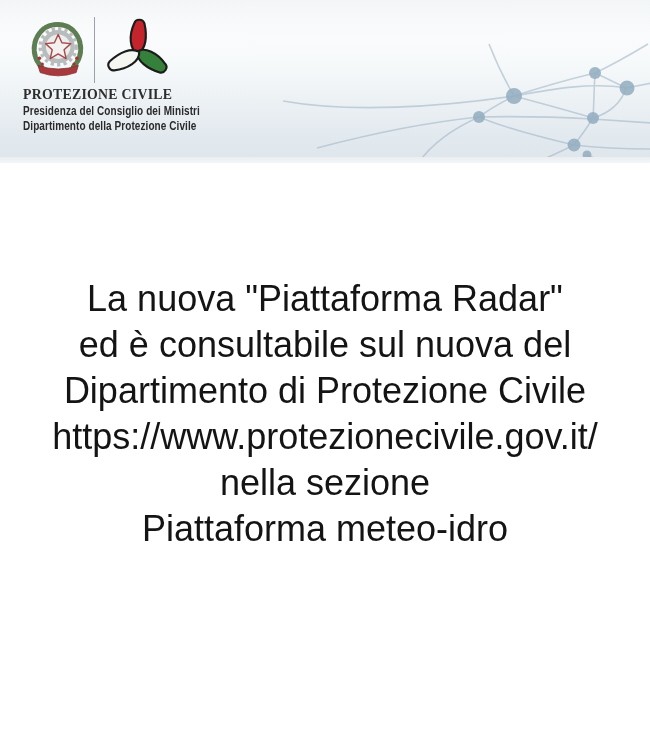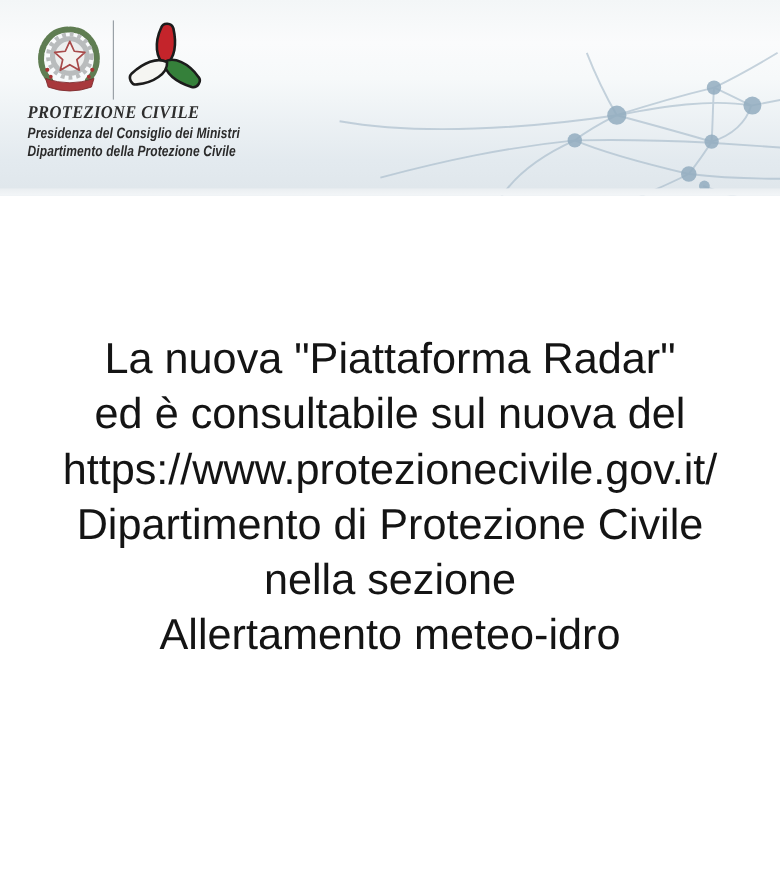--- a/index.html
+++ b/index.html
@@ -6,21 +6,20 @@
   body{
     width:650px;height:731px;background:#ffffff;overflow:hidden;
     font-family:"Liberation Sans", sans-serif;
     -webkit-font-smoothing:antialiased;
   }
   .banner{
     position:relative;width:650px;height:163px;
     background:linear-gradient(to bottom,
       #f3f6f7 0%, #fafbfc 22%, #f6f9fa 40%,
       #ecf1f4 62%, #e3eaef 82%, #e0e7ec 96%);
-    font-style:italic;
   }
   .banner-bottom-strip{
     position:absolute;left:0;bottom:0;width:650px;height:6px;
     background:linear-gradient(to bottom,#eaeef1,#f3f6f8);
   }
   .network-svg{position:absolute;top:0;left:0;width:650px;height:163px;}
   .emblem-svg{position:absolute;left:20px;top:12px;width:72px;height:78px;}
   .logo-divider{
     position:absolute;left:94px;top:17px;width:1px;height:66px;
     background:#9aa1a7;
@@ -124,17 +123,17 @@
     <div>Presidenza del Consiglio dei Ministri</div>
     <div>Dipartimento della Protezione Civile</div>
   </div>
 
   <div class="banner-bottom-strip"></div>
 </div>
 
 <div class="announcement">
   <div class="line">La nuova "Piattaforma Radar"</div>
   <div class="line">ed è consultabile sul nuova del</div>
+  <div class="line">Dipartimento di Protezione Civile</div>
   <div class="line">https://www.protezionecivile.gov.it/</div>
-  <div class="line">Dipartimento di Protezione Civile</div>
   <div class="line">nella sezione</div>
-  <div class="line">Allertamento meteo-idro</div>
+  <div class="line">Piattaforma meteo-idro</div>
 </div>
 
 </body></html>

